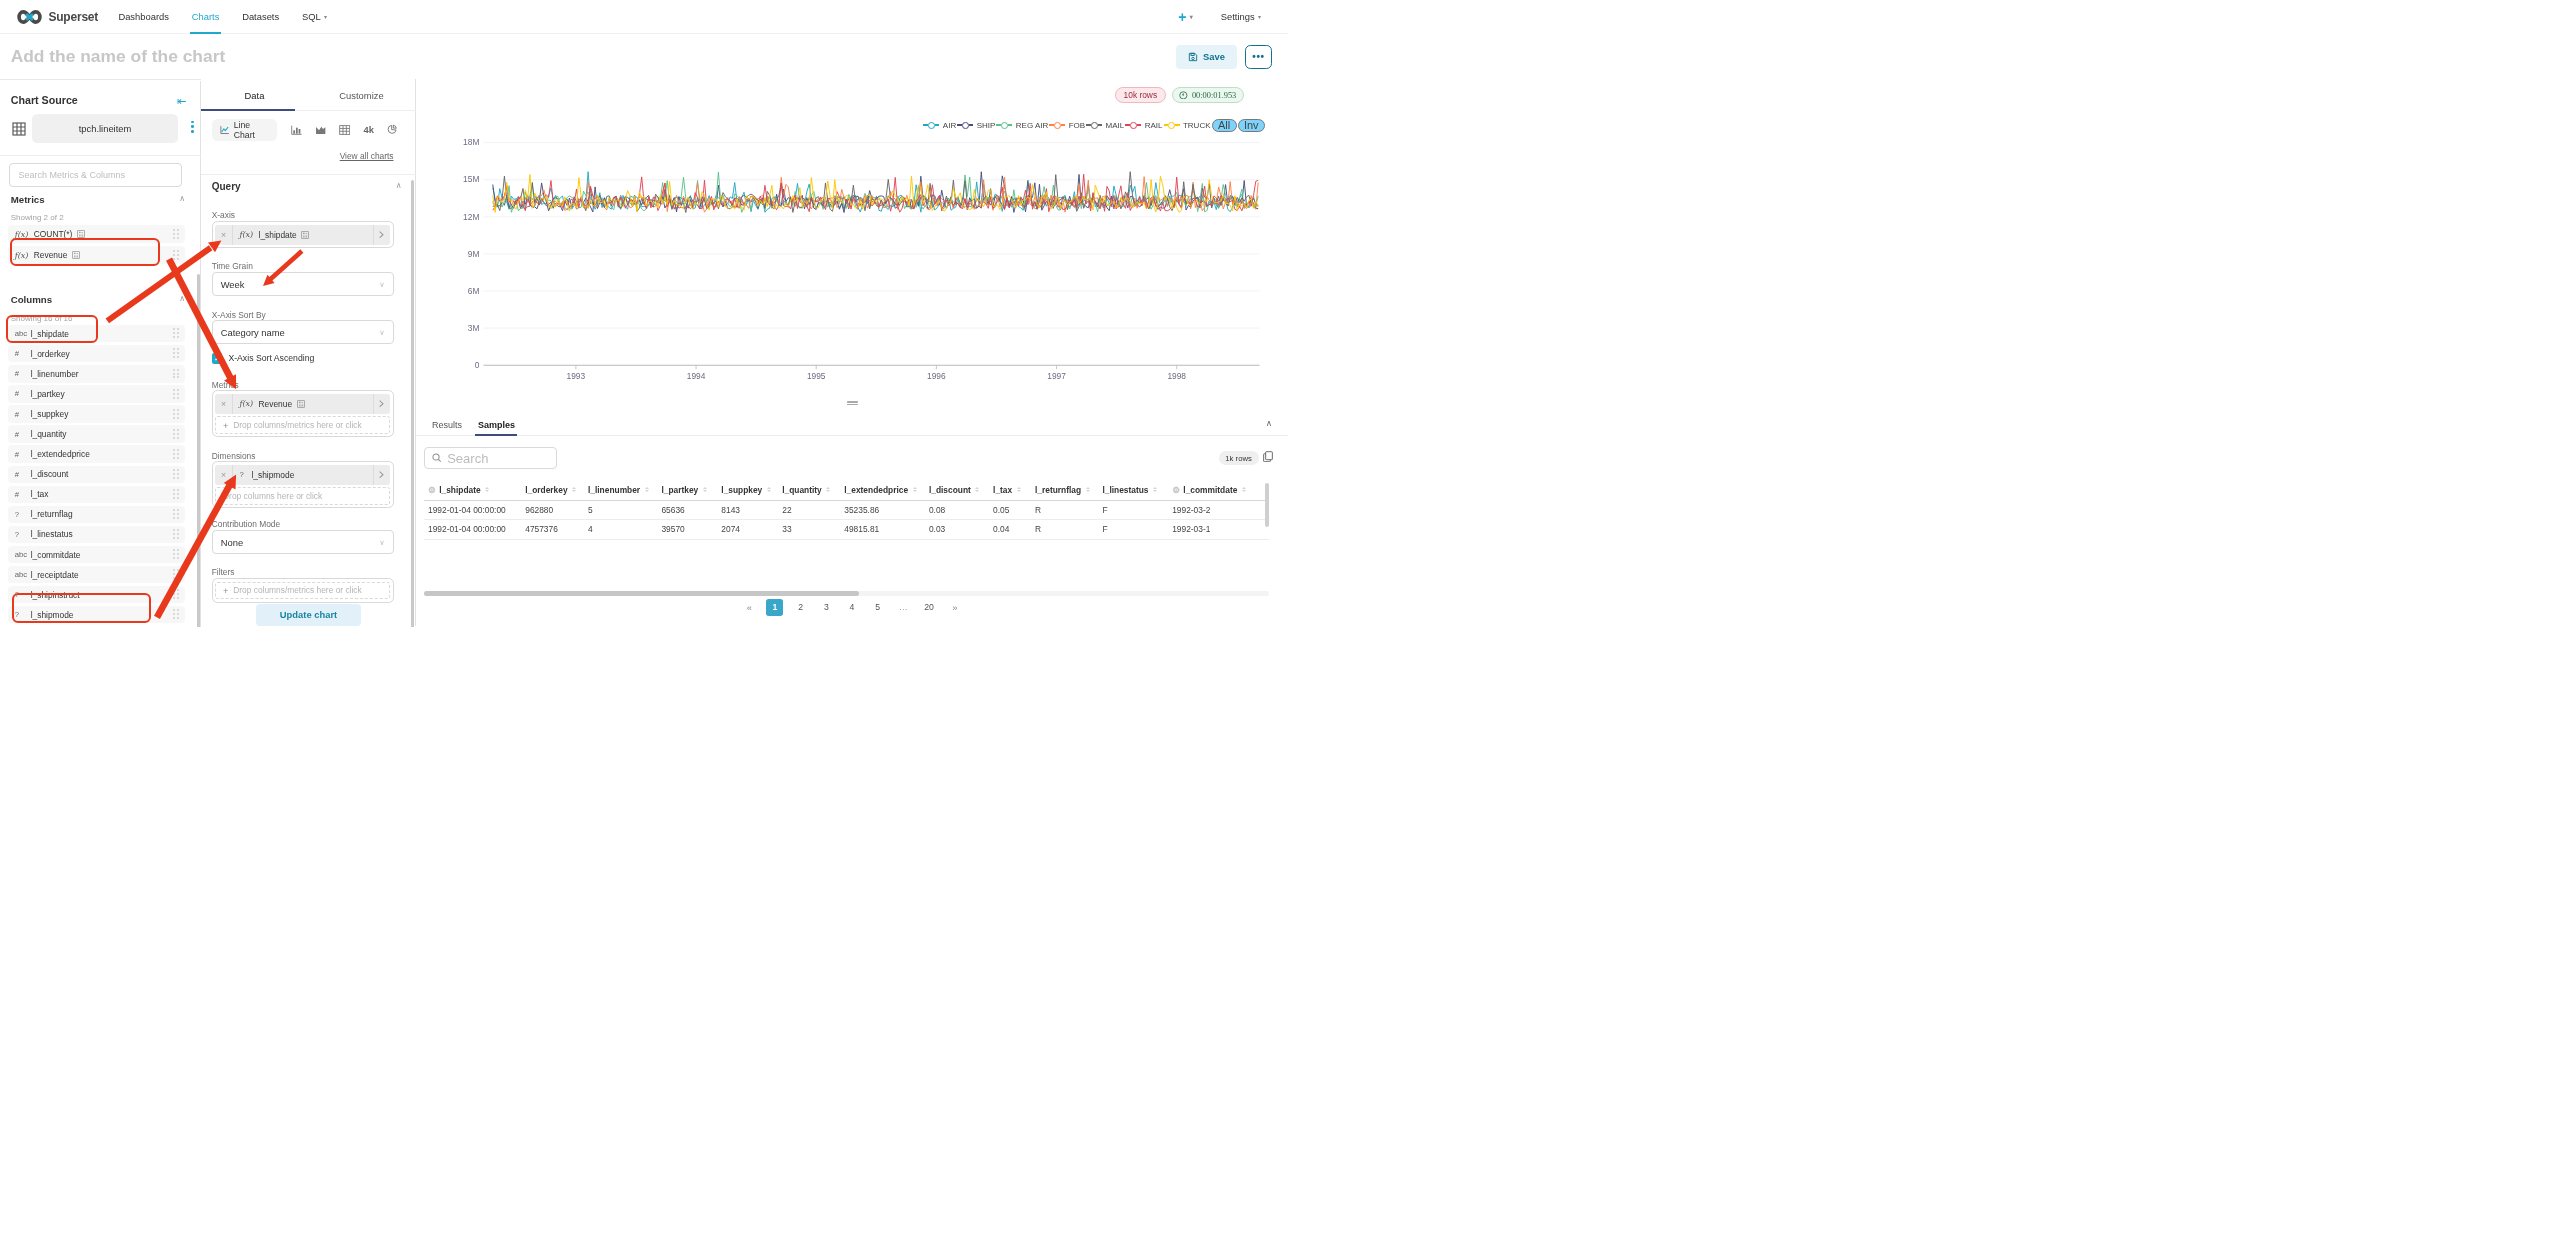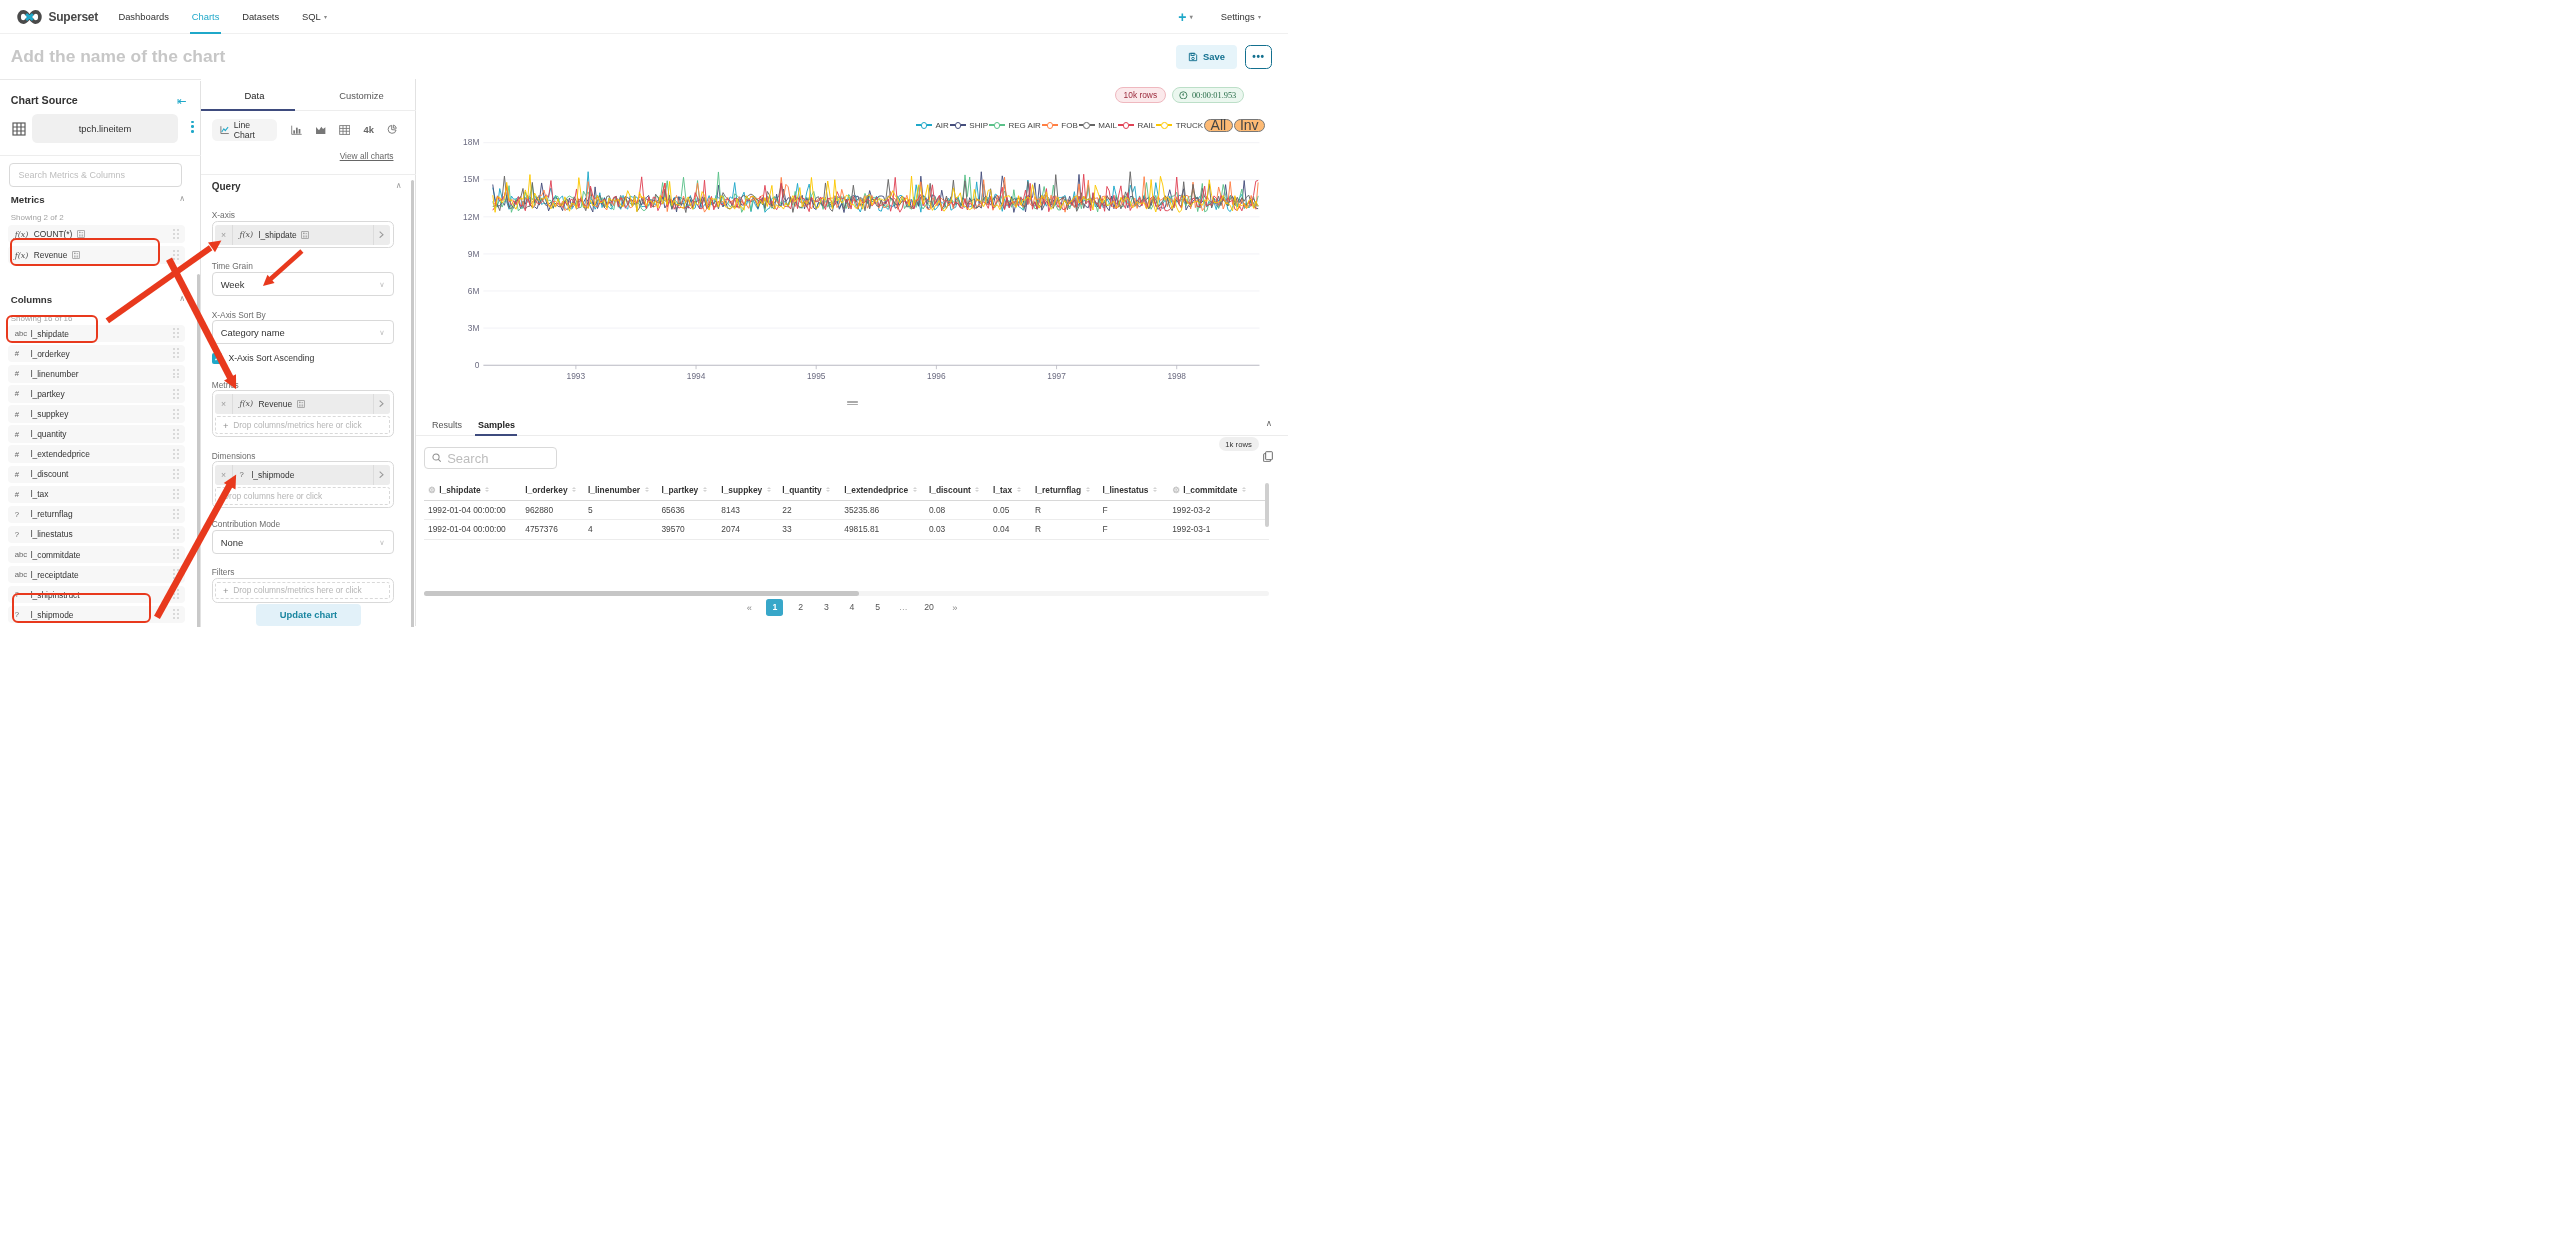--- a/index.html
+++ b/index.html
@@ -113,35 +113,35 @@
   #rows-badge{height:16px;border:0.7px solid #EFB8BF;background:#FBE9EB;color:#9C2B3D;border-radius:8px;
     display:flex;align-items:center;padding:0 7.4px;font-size:8.4px;cursor:default}
   #timer-badge{height:16px;border:0.7px solid #BCDFC8;background:#EBF7EF;color:#256B46;border-radius:8px;
     display:flex;align-items:center;gap:4px;padding:0 6.7px;font-size:8.4px;
     font-family:Liberation Serif, serif}
   #legend{position:absolute;top:40px;right:23px;display:flex;align-items:center;gap:1px}
   .leg-item{display:flex;align-items:center;gap:3.4px;font-size:8px;color:#454545;cursor:pointer}
   .leg-marker{display:flex;align-items:center}
   .leg-marker .dash{width:4.7px;height:2px}
   .leg-marker .ring{width:6.7px;height:6.7px;border-radius:50%;border:1.7px solid;background:#fff}
-  .leg-btn{height:12.7px;border:1px solid #777;border-radius:6.7px;padding:0 5.4px;font-size:14px;
-    color:#444;display:flex;align-items:center;cursor:pointer;background:#fdba74}
+  .leg-btn{height:12.7px;border:1px solid #777;border-radius:6.7px;padding:0 5.4px;font-size:11px;
+    color:#444;display:flex;align-items:center;cursor:pointer;background:#7dd3fc}
   #resize-handle{position:absolute;left:431px;top:321px;width:10.7px;height:5.4px;cursor:row-resize}
   #resize-handle::before,#resize-handle::after{content:"";display:block;height:1.3px;background:#aaa;margin:1.3px 0;border-radius:0.7px}
 
   
   #results-panel{position:absolute;left:416px;top:413px;width:872px;height:214px;background:#fff}
   #results-tabs{position:absolute;left:0;top:0;width:872px;height:23px;border-bottom:0.7px solid #ececec}
   .res-tab{position:absolute;top:0;height:23px;display:flex;align-items:center;font-size:9px;color:#555;cursor:pointer}
   .res-tab.active{color:#222;font-weight:600}
   #res-ink{position:absolute;top:21px;height:2px;background:var(--ink)}
   #results-collapse{position:absolute;right:16px;top:5.4px;color:#666;font-size:8.7px;cursor:pointer}
   #res-search{position:absolute;left:8px;top:34px;width:133px;height:22px;border:0.7px solid #d9d9d9;
     border-radius:4px;display:flex;align-items:center;gap:5.4px;padding:0 7.4px;font-size:13px;color:#bdbdbd}
-  #res-rows-badge{position:absolute;right:29.5px;top:24px;height:14px;background:#efefef;border-radius:7.4px;
+  #res-rows-badge{position:absolute;right:29.5px;top:38px;height:14px;background:#efefef;border-radius:7.4px;
     padding:0 6.7px;display:flex;align-items:center;font-size:7.7px;color:#333}
   #copy-icon{position:absolute;right:14.8px;top:38px;color:#666;cursor:pointer}
   #table-wrap{position:absolute;left:8px;top:67px;width:845px;height:109px;overflow:hidden}
   #data-table{border-collapse:collapse;table-layout:fixed}
   #data-table th{height:20px;border-bottom:1.3px solid #d8d8d8;font-size:8.4px;font-weight:600;
     color:#333;text-align:left;padding:0 4px;white-space:nowrap;cursor:pointer;background:#fff}
   #data-table td{height:19.5px;border-bottom:0.7px solid #ececec;font-size:8.4px;color:#444;
     padding:0 4px;white-space:nowrap}
   .th-inner{display:flex;align-items:center;gap:3.4px}
   .gear{color:#c2c2c2;font-size:8.7px}

